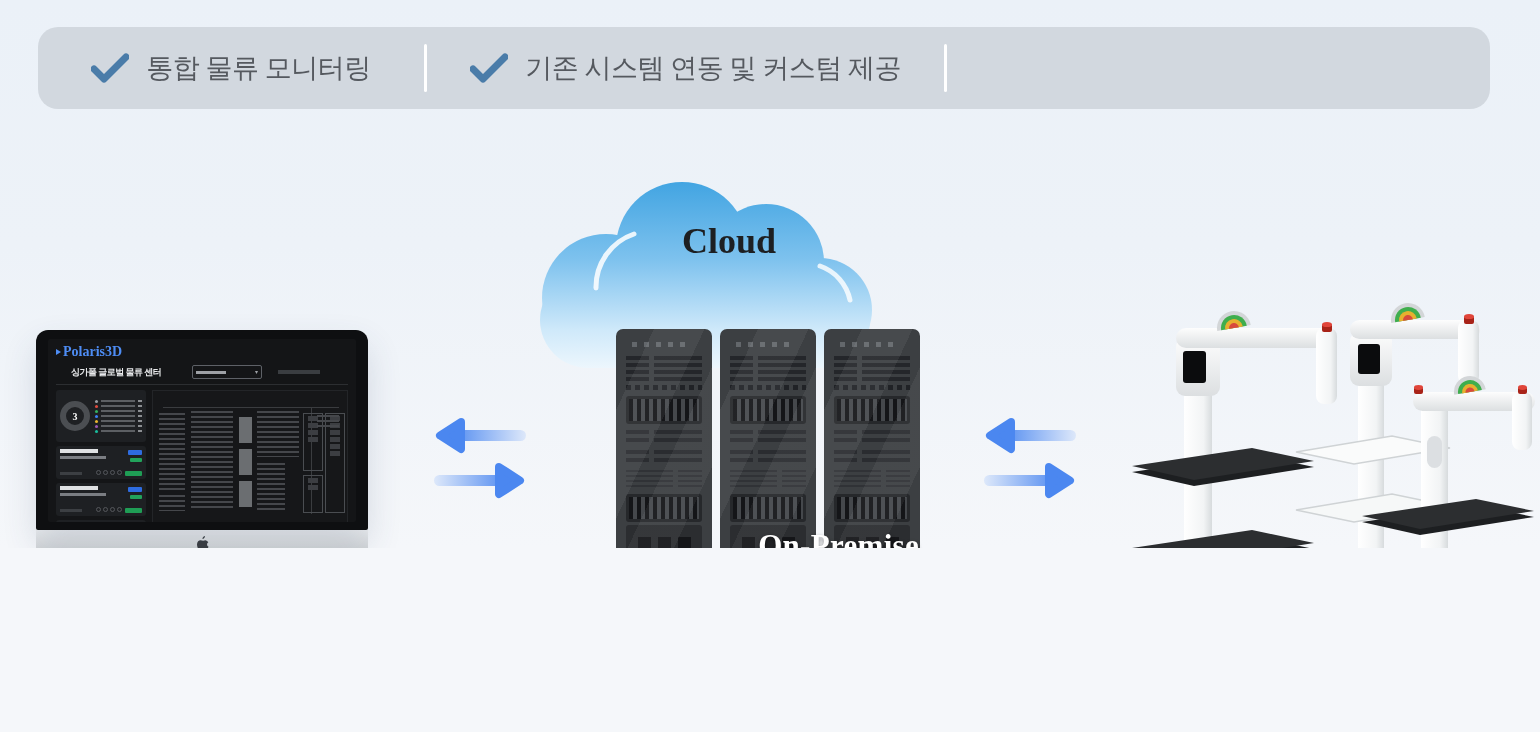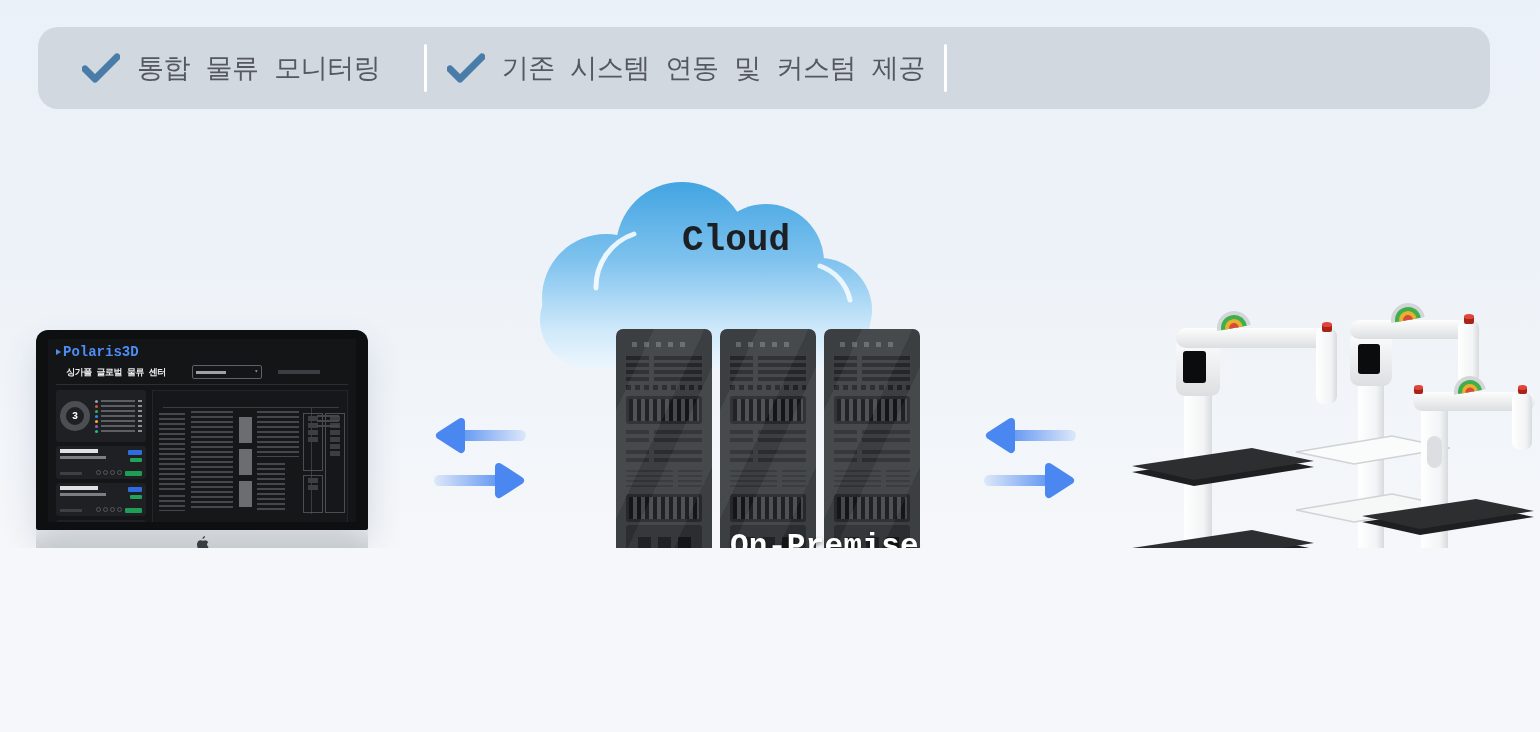--- a/index.html
+++ b/index.html
@@ -1,18 +1,18 @@
 <!DOCTYPE html>
 <html><head>
 <meta charset="utf-8">
 <style>
   html,body{margin:0;padding:0;background:#f5f7fa;}
   .stage{position:relative;width:1540px;height:548px;overflow:hidden;
     background:linear-gradient(180deg,#ebf1f8 0%,#edf2f8 45%,#f5f7fa 100%);
-    font-family:Liberation Mono, monospace;}
+    font-family:Liberation Serif, serif;}
 
   
   .banner{position:absolute;left:38px;top:27px;width:1452px;height:82px;
     background:#d2d8df;border-radius:20px;display:flex;align-items:center;}
   .banner-item{display:flex;align-items:center;justify-content:center;gap:17px;height:100%;}
   .bi-1{flex:0 0 26.6%;} .bi-2{flex:0 0 35.6%;} .bi-3{flex:1;}
   .banner-divider{width:3px;height:48px;background:#ffffff;border-radius:2px;}
   .banner-label{font-size:27px;color:#55595f;letter-spacing:-0.5px;}
 
   

